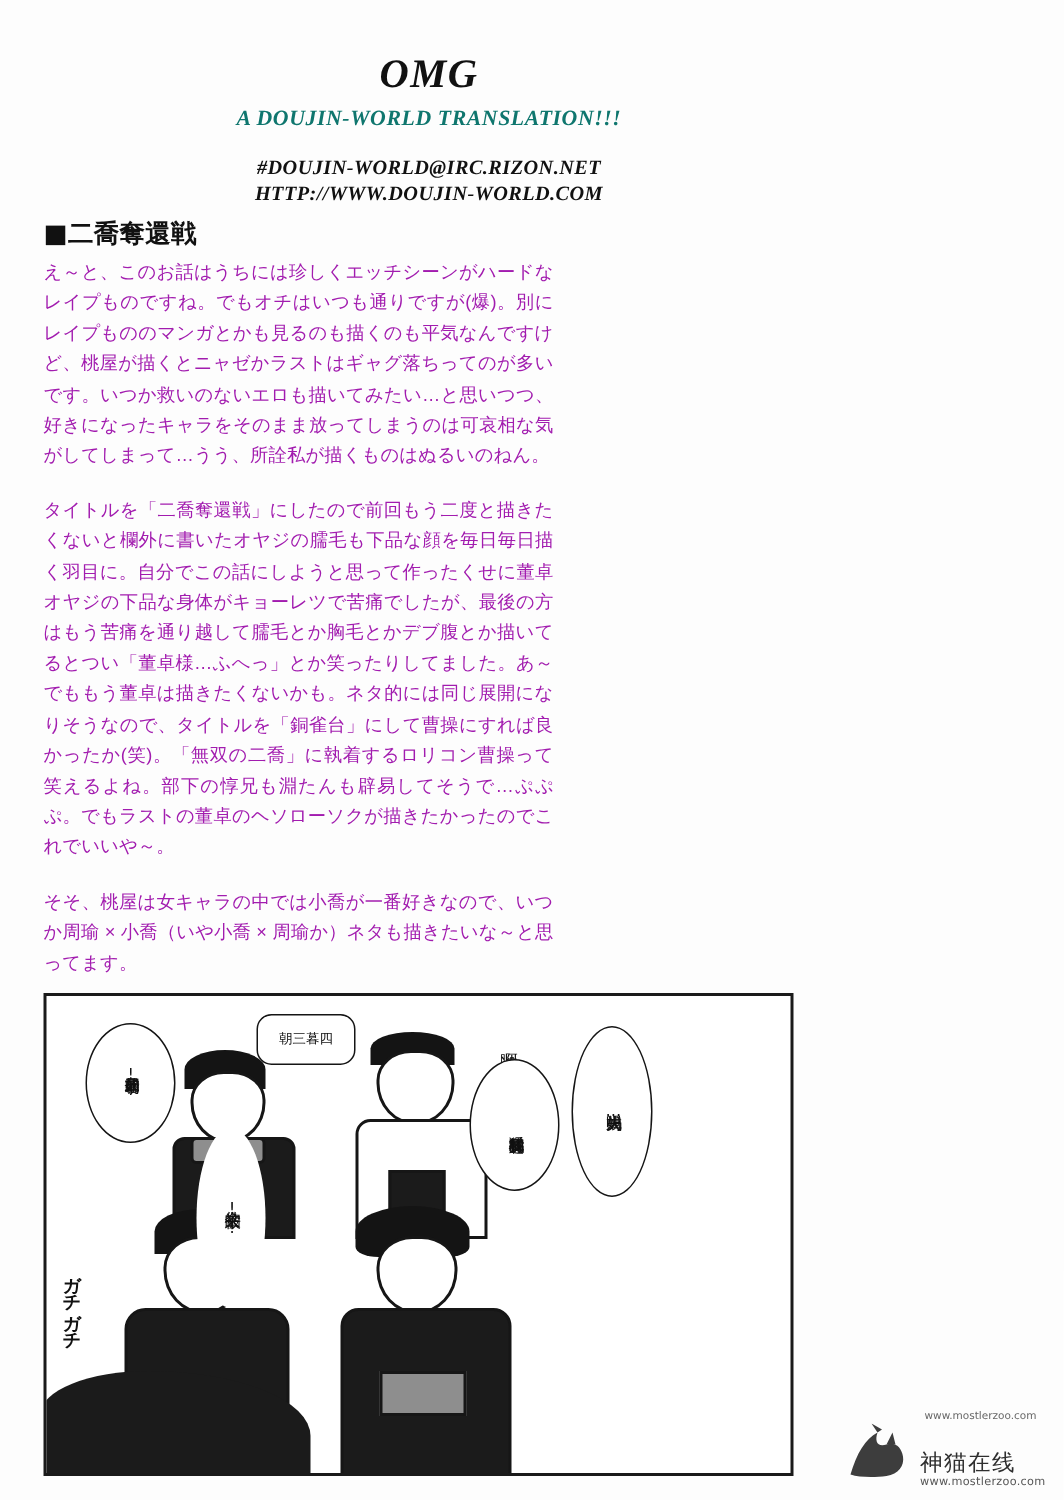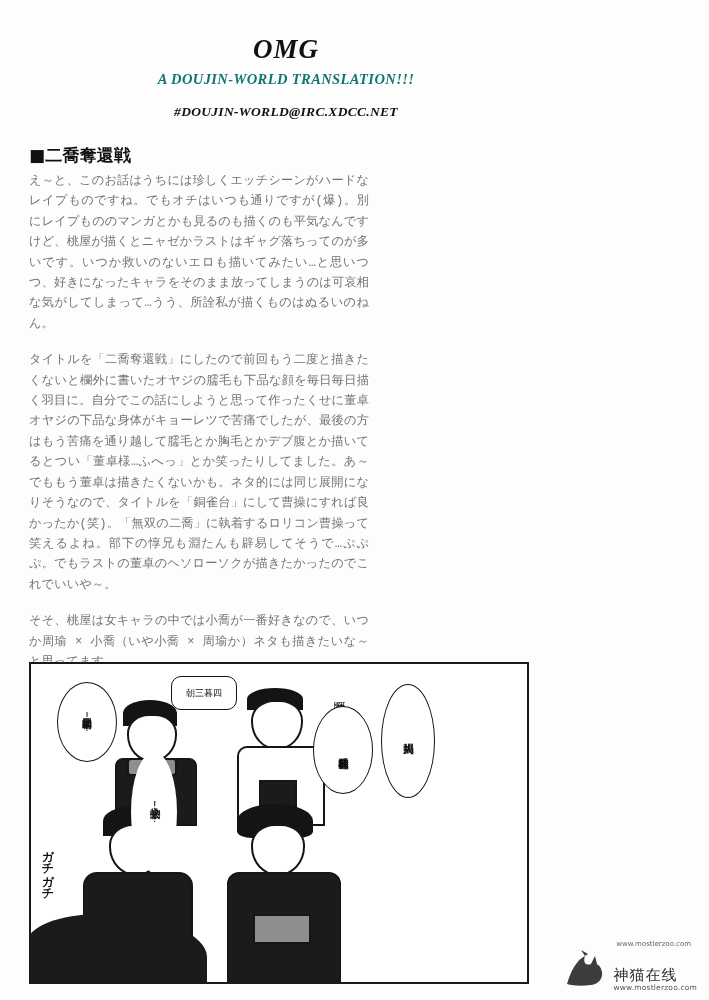--- a/index.html
+++ b/index.html
@@ -67,24 +67,24 @@
   }
   .section-title {
     font-family: "DejaVu Sans", sans-serif;
     font-size: 17px;
     font-weight: bold;
     color: #111;
     margin: 0 0 4px 0;
     letter-spacing: 0.2px;
   }
   .para {
-    font-family: Liberation Mono, monospace;
+    font-family: Liberation Sans, sans-serif;
     font-size: 12.2px;
     line-height: 20.4px;
-    color: #737373;
+    color: #a21caf;
     margin: 0;
     text-align: justify;
     letter-spacing: 0.1px;
   }
   .para + .para { margin-top: 16px; }
 
   
   .panel {
     position: absolute;
     left: 29px;
@@ -197,21 +197,22 @@
 </style>
 </head>
 <body>
 
 <div class="page">
 
   <div class="header">
     <div class="omg">OMG</div>
     <div class="tagline">A DOUJIN-WORLD TRANSLATION!!!</div>
     <div class="contact">
-      <div>#DOUJIN-WORLD@IRC.XDCC.NET</div>
+      <div>#DOUJIN-WORLD@IRC.RIZON.NET</div>
+      <div>HTTP://WWW.DOUJIN-WORLD.COM</div>
     </div>
   </div>
 
   <div class="article">
     <div class="section-title">■二喬奪還戦</div>
     <p class="para">え～と、このお話はうちには珍しくエッチシーンがハードなレイプものですね。でもオチはいつも通りですが(爆)。別にレイプもののマンガとかも見るのも描くのも平気なんですけど、桃屋が描くとニャゼかラストはギャグ落ちってのが多いです。いつか救いのないエロも描いてみたい…と思いつつ、好きになったキャラをそのまま放ってしまうのは可哀相な気がしてしまって…うう、所詮私が描くものはぬるいのねん。</p>
     <p class="para">タイトルを「二喬奪還戦」にしたので前回もう二度と描きたくないと欄外に書いたオヤジの臑毛も下品な顔を毎日毎日描く羽目に。自分でこの話にしようと思って作ったくせに董卓オヤジの下品な身体がキョーレツで苦痛でしたが、最後の方はもう苦痛を通り越して臑毛とか胸毛とかデブ腹とか描いてるとつい「董卓様…ふへっ」とか笑ったりしてました。あ～でももう董卓は描きたくないかも。ネタ的には同じ展開になりそうなので、タイトルを「銅雀台」にして曹操にすれば良かったか(笑)。「無双の二喬」に執着するロリコン曹操って笑えるよね。部下の惇兄も淵たんも辟易してそうで…ぷぷぷ。でもラストの董卓のヘソローソクが描きたかったのでこれでいいや～。</p>
     <p class="para">そそ、桃屋は女キャラの中では小喬が一番好きなので、いつか周瑜 × 小喬（いや小喬 × 周瑜か）ネタも描きたいな～と思ってます。</p>
   </div>
 

